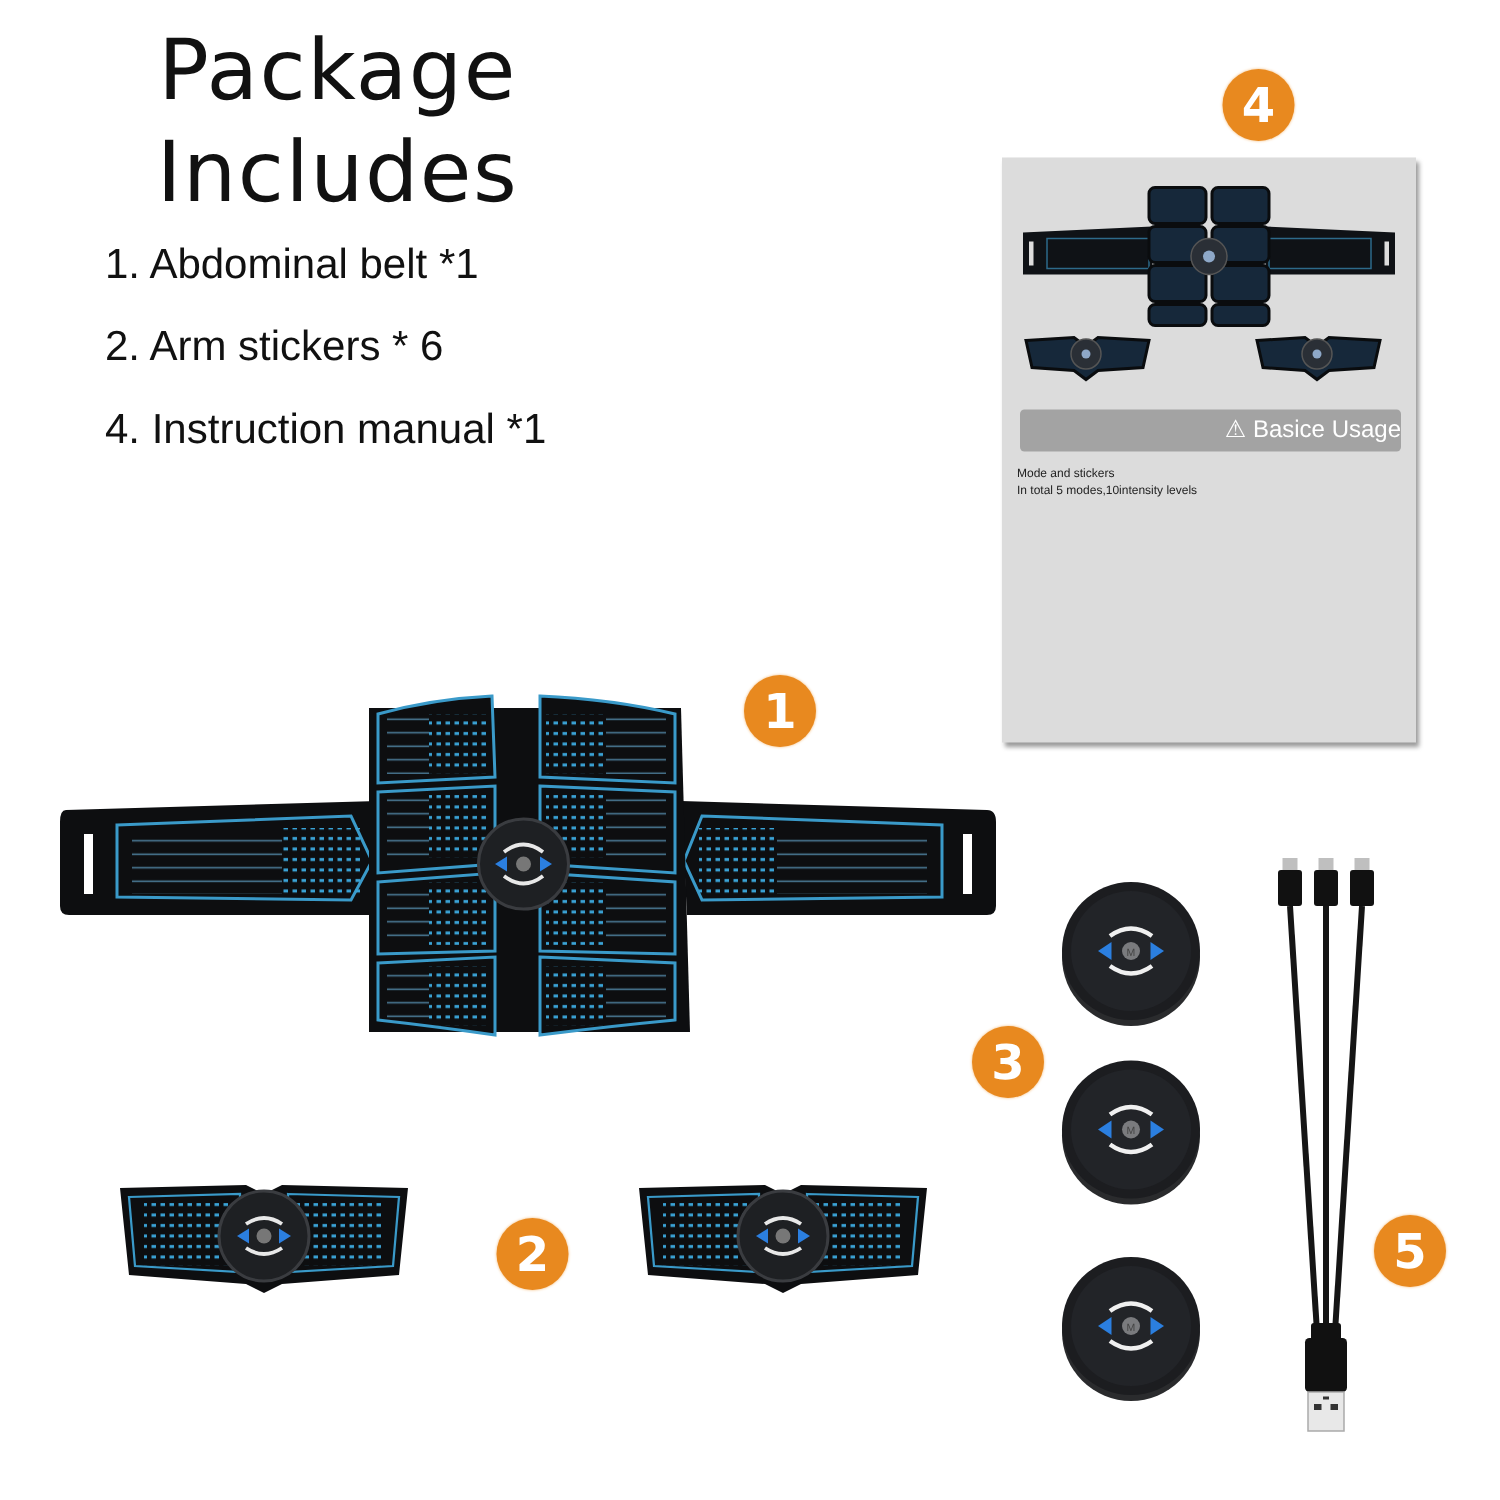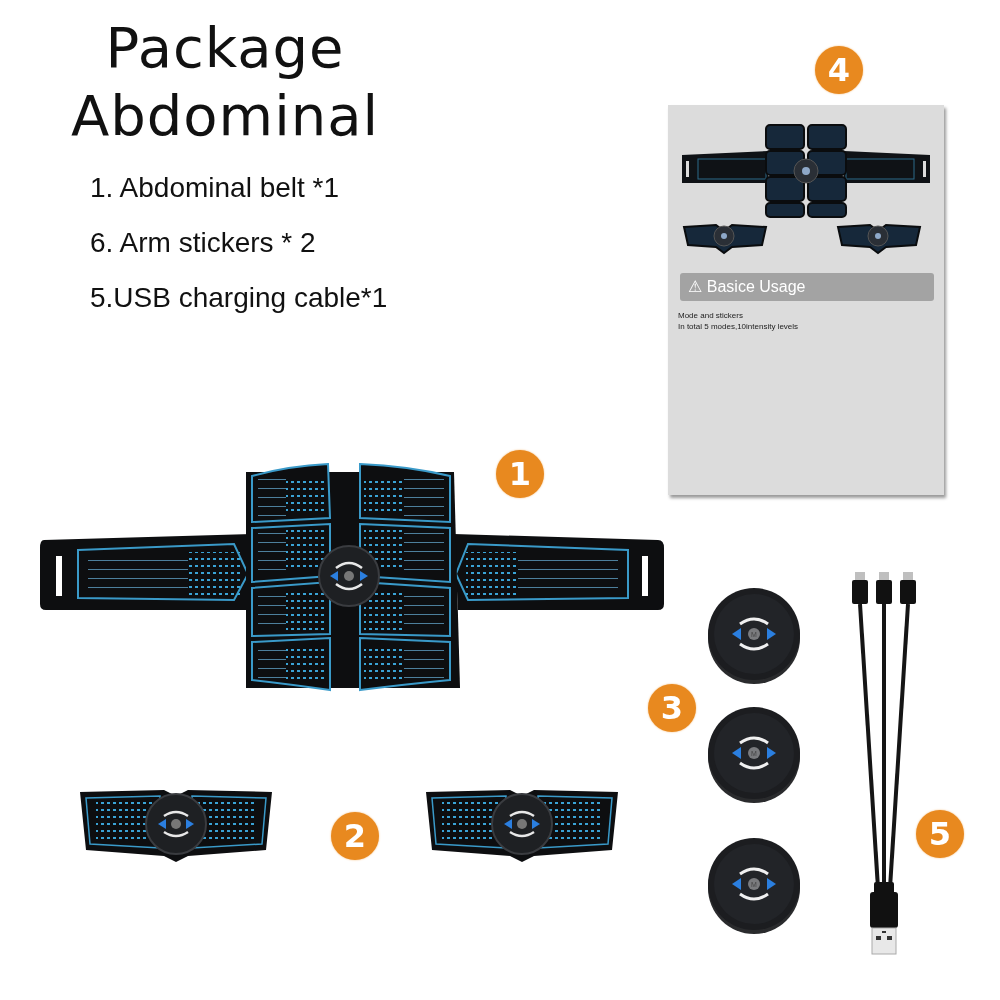--- a/index.html
+++ b/index.html
@@ -1,39 +1,39 @@
 <!DOCTYPE html>
 <html><head>
 <meta charset="utf-8">
 <style>
   html,body{margin:0;padding:0;background:#ffffff;}
   body{width:1000px;height:1000px;position:relative;overflow:hidden;font-family:"Liberation Sans",sans-serif;color:#111;}
   .title{position:absolute;left:70px;top:14px;width:310px;text-align:center;font-family:"DejaVu Sans",sans-serif;font-size:56px;line-height:68px;font-weight:400;letter-spacing:1px;color:#111;}
-  .items{position:absolute;left:70px;top:160px;margin-left:20px;}
+  .items{position:absolute;left:70px;top:148px;}
   .item{font-size:28px;line-height:55px;height:55px;color:#111;white-space:nowrap;}
   .badge{position:absolute;width:48px;height:48px;border-radius:50%;background:#e8891f;color:#fff;font-family:"DejaVu Sans",sans-serif;font-weight:700;font-size:32px;line-height:48px;text-align:center;box-shadow:0 0 2px #f3b874;}
   
-  .manual{position:absolute;left:668px;top:105px;width:276px;height:390px;background:#dcdcdc;box-shadow:2px 3px 3px #9a9a9a;}
+  .manual{position:absolute;left:668px;top:105px;width:276px;height:390px;background:#dcdcdc;box-shadow:2px 3px 3px #9a9a9a;text-align:right;}
   .usage-bar{position:absolute;left:12px;top:168px;width:254px;height:28px;background:#a3a3a3;border-radius:3px;color:#fff;font-size:16px;line-height:28px;padding-left:8px;box-sizing:border-box;}
   .usage-line{position:absolute;left:10px;font-size:8px;color:#222;line-height:10px;white-space:nowrap;}
   .cable{position:absolute;}
   svg{display:block;}
 </style>
 </head>
 <body>
 
 <div class="title">
   <div>Package</div>
-  <div>Abdominal</div>
+  <div>Includes</div>
 </div>
 
 <div class="items">
   <div class="item">1. Abdominal belt *1</div>
-  <div class="item">6. Arm stickers * 2</div>
-  <div class="item">5.USB charging cable*1</div>
+  <div class="item">2. Arm stickers * 6</div>
+  <div class="item">4. Instruction manual *1</div>
 </div>
 
 <div class="badge" style="left:815px;top:46px;">4</div>
 
 <div class="manual">
   <svg width="276" height="160" viewBox="0 0 276 160" style="position:absolute;left:0;top:0;">
 
     <path d="M14 50 L100 46 L100 78 L14 78 Z" fill="#0f1216"></path>
     <path d="M176 46 L262 50 L262 78 L176 78 Z" fill="#0f1216"></path>
     <rect x="18" y="56" width="3" height="16" fill="#ddd"></rect>

